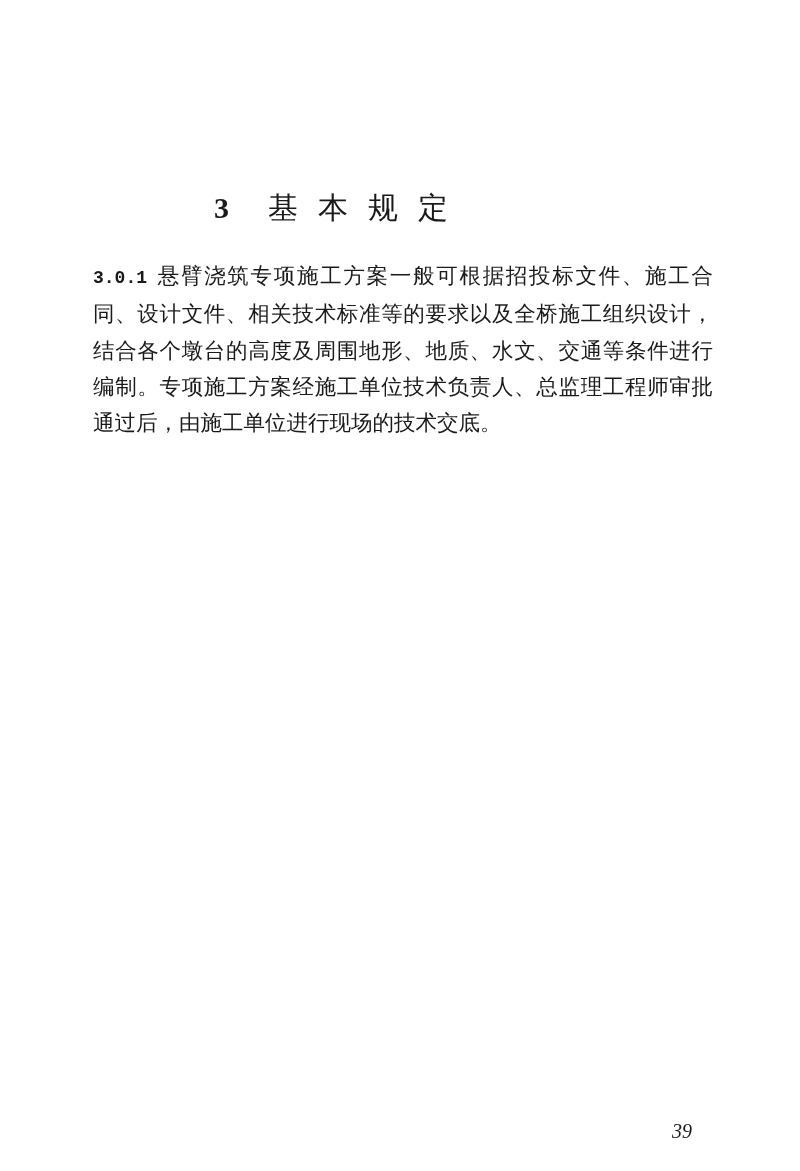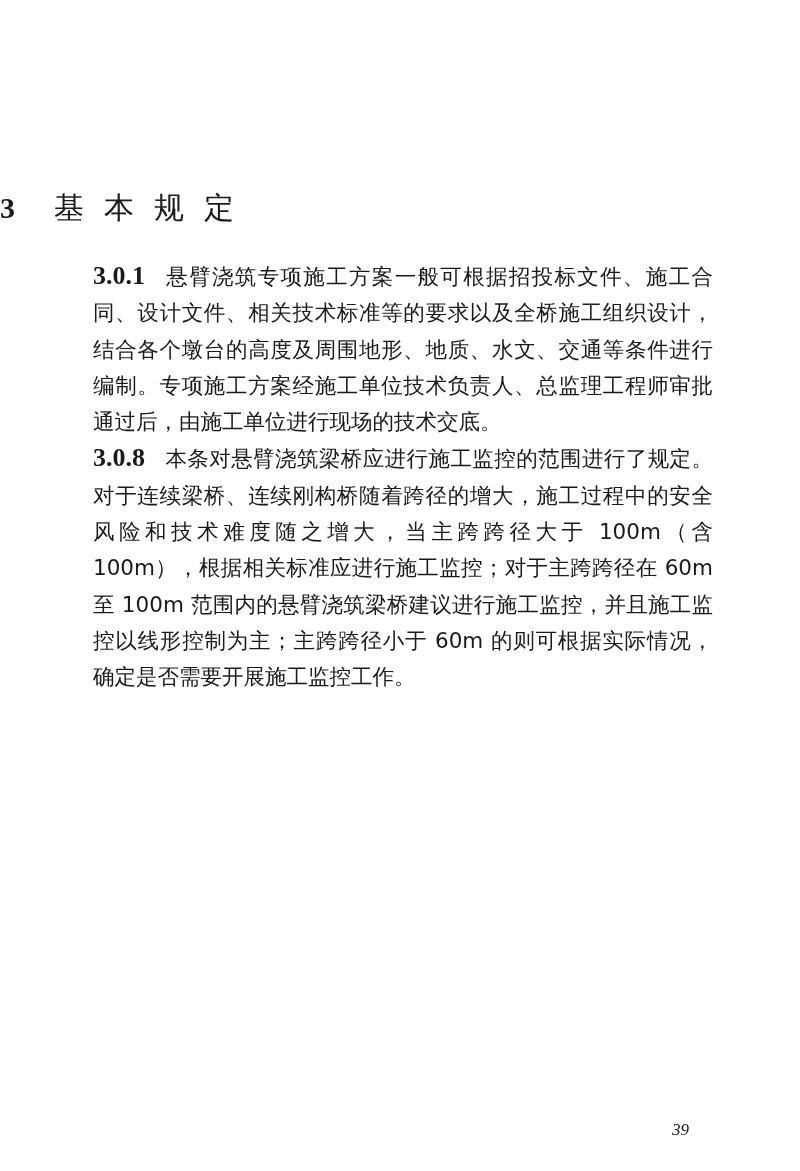--- a/index.html
+++ b/index.html
@@ -9,21 +9,21 @@
       position: relative;
       overflow: hidden;
       color: #1a1a1a;
       font-family: "DejaVu Serif", "Liberation Serif", serif;
     }
     .page-title {
       position: absolute;
       top: 168px;
       left: 0;
       width: 673px;
-      text-align: left;
+      text-align: center;
       font-size: 30px;
       letter-spacing: 2px;
       font-family: "DejaVu Sans", sans-serif;
       font-weight: normal;
     }
     .page-title .num {
       font-family: "Liberation Serif", serif;
       font-weight: bold;
       margin-right: 28px;
     }
@@ -33,43 +33,40 @@
       top: 258px;
       left: 93px;
       width: 620px;
       font-size: 21.5px;
       line-height: 36.3px;
       font-family: "DejaVu Sans", sans-serif;
       text-align: justify;
     }
     .clause { margin: 0; }
     .clause-num {
-      font-family: Liberation Serif, serif;
+      font-family: Liberation Mono, monospace;
       font-weight: bold;
-      font-size: 26px;
-      margin-right: 20px;
+      font-size: 18px;
+      margin-right: 9px;
     }
     .page-number {
       position: absolute;
       top: 1120px;
       left: 672px;
       font-family: "Liberation Serif", serif;
       font-style: italic;
-      font-size: 17px;
+      font-size: 20px;
     }
   </style>
 </head>
 <body>
 
 <h1 class="page-title">
   <span class="num">3</span><span class="word"><span>基</span><span>本</span><span>规</span><span>定</span></span>
 </h1>
 
 <div class="body-text">
   <p class="clause">
     <span class="clause-num">3.0.1</span><span>悬臂浇筑专项施工方案一般可根据招投标文件、施工合同、设计文件、相关技术标准等的要求以及全桥施工组织设计，结合各个墩台的高度及周围地形、地质、水文、交通等条件进行编制。专项施工方案经施工单位技术负责人、总监理工程师审批通过后，由施工单位进行现场的技术交底。</span>
   </p>
-  <p class="clause">
-    <span class="clause-num">3.0.8</span><span>本条对悬臂浇筑梁桥应进行施工监控的范围进行了规定。对于连续梁桥、连续刚构桥随着跨径的增大，施工过程中的安全风险和技术难度随之增大，当主跨跨径大于 100m（含 100m），根据相关标准应进行施工监控；对于主跨跨径在 60m 至 100m 范围内的悬臂浇筑梁桥建议进行施工监控，并且施工监控以线形控制为主；主跨跨径小于 60m 的则可根据实际情况，确定是否需要开展施工监控工作。</span>
-  </p>
 </div>
 
 <div class="page-number">39</div>
 
 </body></html>

